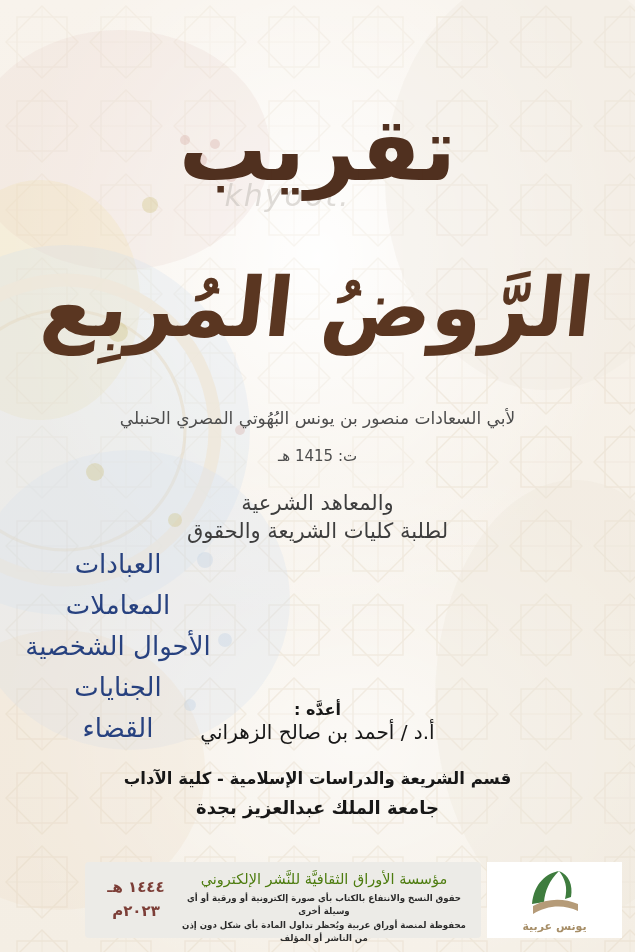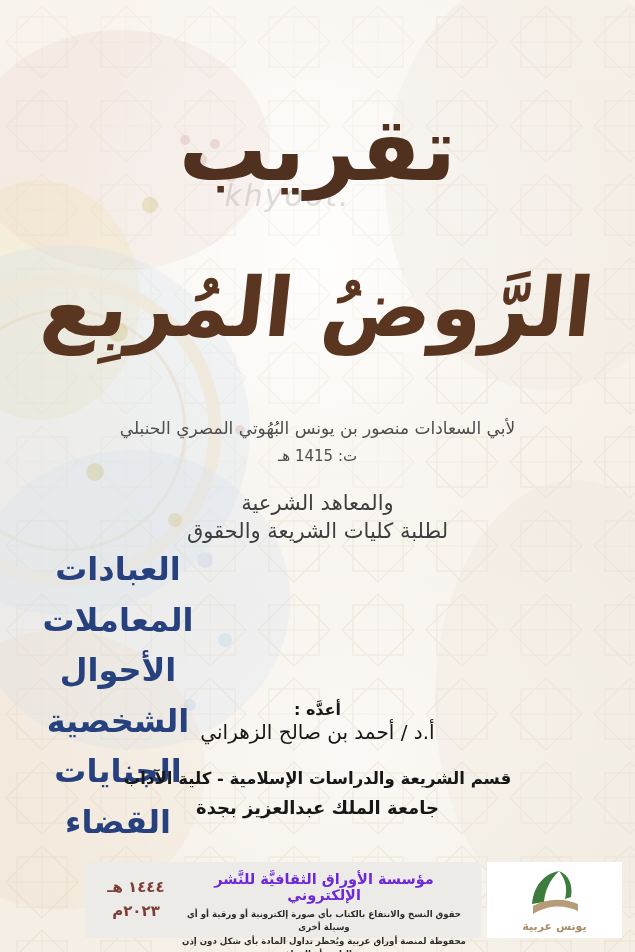--- a/index.html
+++ b/index.html
@@ -9,36 +9,36 @@
     background:
       radial-gradient(ellipse 430px 520px at 50% 27%, rgba(255,255,255,.95), rgba(255,255,255,0) 72%),
       radial-gradient(ellipse 520px 420px at 56% 78%, rgba(255,255,255,.65), rgba(255,255,255,0) 70%),
       linear-gradient(#f8f3ec,#f4eee4);
   }
   .bg{position:absolute;inset:0;}
   .abs{position:absolute;left:0;right:0;text-align:center;}
   .watermark{top:178px;left:-60px;color:#b9b4ad;opacity:.45;font-size:30px;font-style:italic;letter-spacing:2px;direction:ltr;}
   .series-title{top:88px;font-size:88px;font-weight:bold;color:#50301f;line-height:1.4;}
   .book-title{top:242px;font-size:82px;font-weight:bold;color:#5a3621;line-height:1.6;white-space:nowrap;transform:skewX(-6deg);}
-  .author-line{top:418px;font-size:17px;color:#4d4d4d;}
+  .author-line{top:408px;font-size:17px;color:#4d4d4d;}
   .death-line{top:447px;font-size:15px;color:#4d4d4d;}
   .audience{top:490px;font-size:21px;color:#3e3e3e;line-height:1.32;}
   .topics{position:absolute;top:544px;left:12px;width:212px;text-align:center;
-          color:#27417f;font-weight:bold;font-size:32px;line-height:1.58;}
+          color:#27417f;font-weight:normal;font-size:26px;line-height:1.58;}
   .prepared{top:700px;color:#171717;}
   .prepared .head{font-size:16px;font-weight:bold;margin-bottom:1px;}
   .prepared .name{font-size:20px;font-weight:normal;margin-bottom:25px;}
   .prepared .dept{font-size:16.5px;font-weight:bold;margin-bottom:9px;}
   .prepared .univ{font-size:18px;font-weight:bold;}
   .footer-strip{position:absolute;top:862px;left:85px;width:396px;height:76px;
                 background:#ecebe7;border-radius:4px;}
   .dates{position:absolute;left:12px;top:13px;width:78px;text-align:center;
          color:#7c3e37;font-weight:bold;font-size:15px;line-height:1.6;direction:rtl;}
   .pub{position:absolute;left:96px;right:14px;top:9px;text-align:center;}
-  .pub-title{font-size:14.5px;font-weight:bold;color:#6d28d9;margin-bottom:5px;}
+  .pub-title{font-size:14.5px;font-weight:normal;color:#4d7c0f;margin-bottom:5px;}
   .pub-small{font-size:8.6px;font-weight:bold;color:#2c2c2c;line-height:1.55;}
   .logo-box{position:absolute;top:862px;right:13px;width:135px;height:76px;background:#ffffff;
             display:flex;flex-direction:column;align-items:center;justify-content:center;}
   .logo-text{font-size:11px;font-weight:bold;color:#a68d66;margin-top:2px;}
 </style>
 </head>
 <body>
 
 <div class="cover">
 

